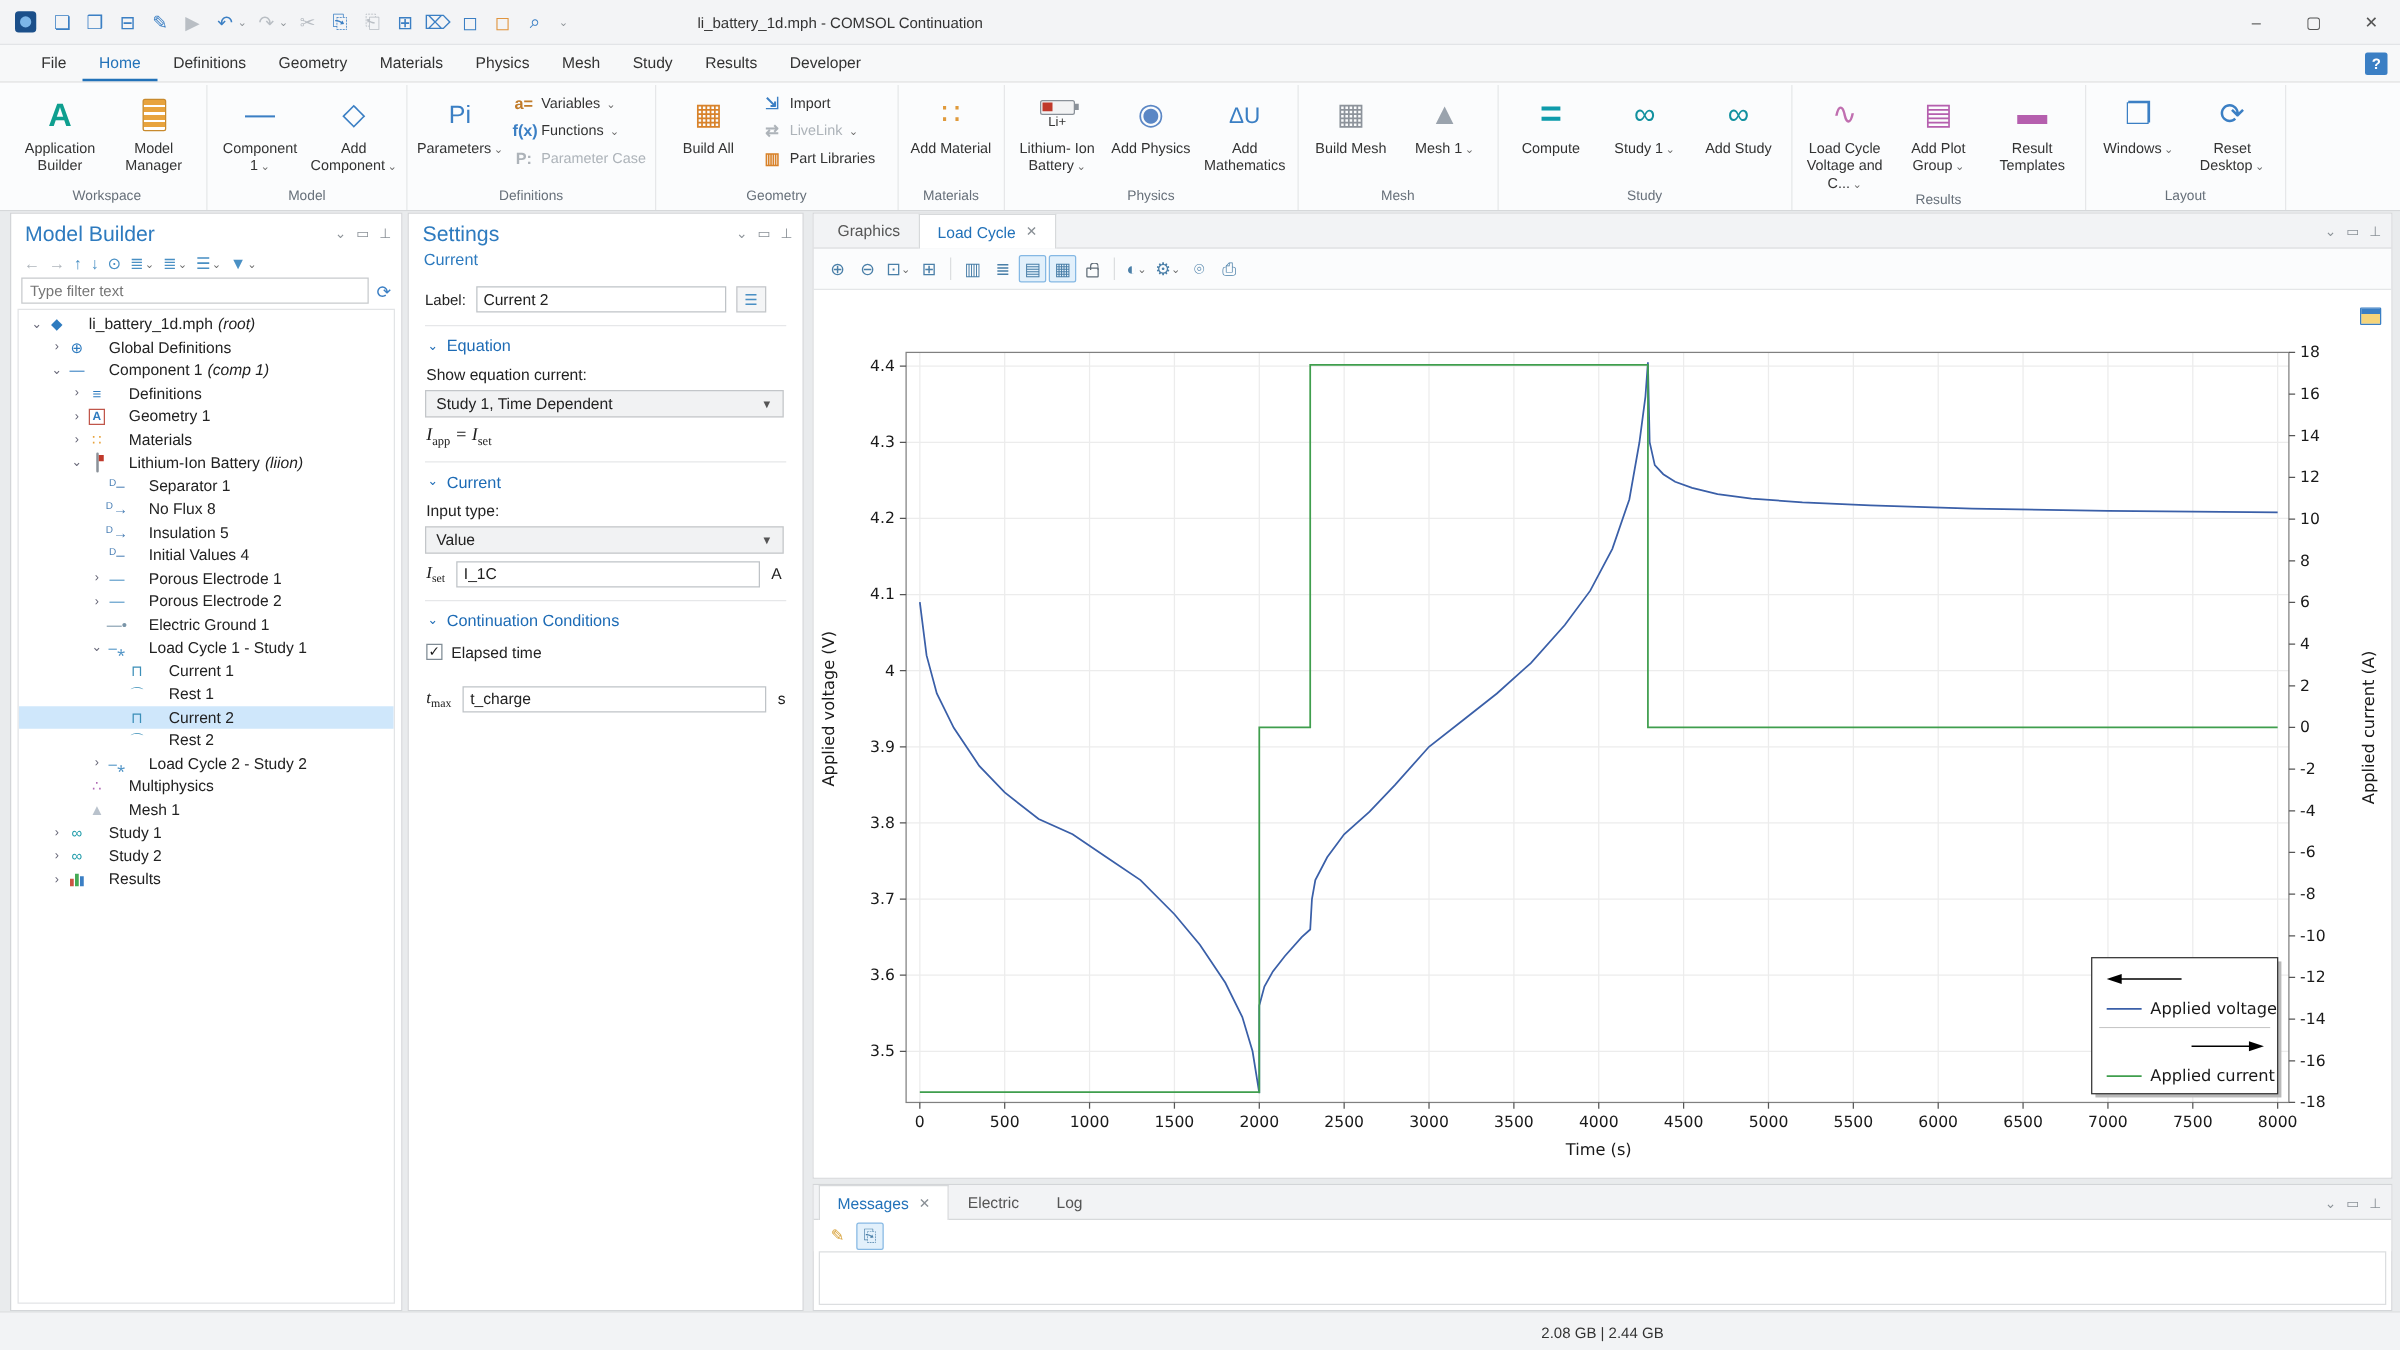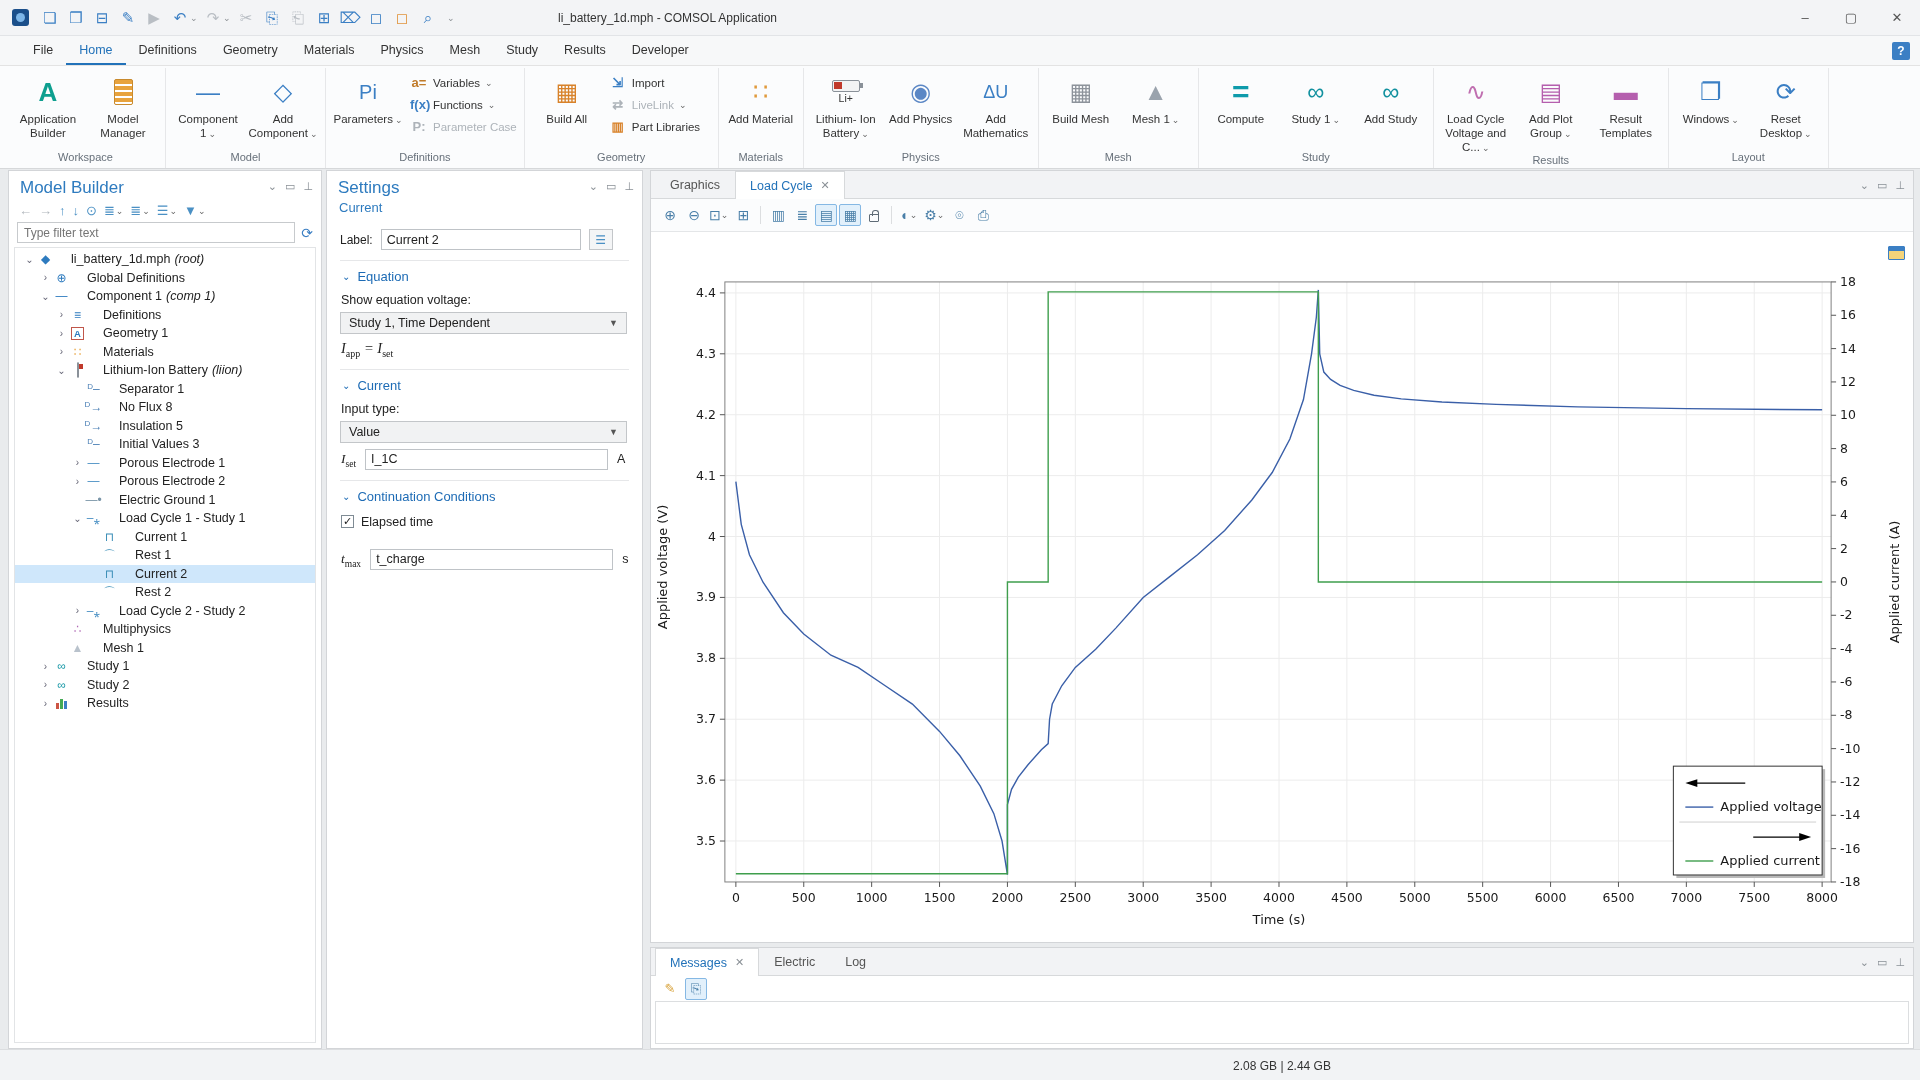--- a/index.html
+++ b/index.html
@@ -137,21 +137,21 @@
       <span class="qic dis">✂</span>
       <span class="qic">⎘</span>
       <span class="qic dis">⎗</span>
       <span class="qic">⊞</span>
       <span class="qic">⌦</span>
       <span class="qic">◻</span>
       <span class="qic" style="color: rgb(224, 149, 63);">◻</span>
       <span class="qic">⌕</span>
       <span class="qcaret" style="margin: 0px 6px;">⌄</span>
     </div>
-  <div class="wtitle">li_battery_1d.mph - COMSOL Application</div>
+  <div class="wtitle">li_battery_1d.mph - COMSOL Continuation</div>
   <div class="wincontrols">
       <span class="wc">–</span>
       <span class="wc">▢</span>
       <span class="wc">✕</span>
     </div>
 </div>
 
 <div class="menubar">
     <span class="mtab">File</span>
     <span class="mtab active">Home</span>
@@ -471,21 +471,21 @@
         <span class="tlab">No Flux 8</span>
       </div>
       <div class="trow" style="padding-left: 56px;">
         <span class="texp"></span>
         <span class="tic"><span style="color: rgb(74, 127, 181);"><span class="supD">D</span>→</span></span>
         <span class="tlab">Insulation 5</span>
       </div>
       <div class="trow" style="padding-left: 56px;">
         <span class="texp"></span>
         <span class="tic"><span style="color: rgb(74, 127, 181);"><span class="supD">D</span>–</span></span>
-        <span class="tlab">Initial Values 3</span>
+        <span class="tlab">Initial Values 4</span>
       </div>
       <div class="trow" style="padding-left: 56px;">
         <span class="texp">›</span>
         <span class="tic"><span style="color: rgb(74, 144, 196);">―</span></span>
         <span class="tlab">Porous Electrode 1</span>
       </div>
       <div class="trow" style="padding-left: 56px;">
         <span class="texp">›</span>
         <span class="tic"><span style="color: rgb(74, 144, 196);">―</span></span>
         <span class="tlab">Porous Electrode 2</span>
@@ -574,21 +574,21 @@
       <span>Label:</span>
       <input class="ti" style="width: 200px;" value="Current 2">
       <span class="editbtn">☰</span>
     </div>
 
     <div class="section">
       <div class="shead">
         <span class="schev">⌄</span>
         <span>Equation</span>
       </div>
-      <div class="cap">Show equation voltage:</div>
+      <div class="cap">Show equation current:</div>
       <div class="drop">
         <span>Study 1, Time Dependent</span>
         <span class="dcaret">▼</span>
       </div>
       <div class="formula">
         <span>I</span><sub>app</sub>
         <span>=</span>
         <span>I</span><sub>set</sub>
       </div>
     </div>

